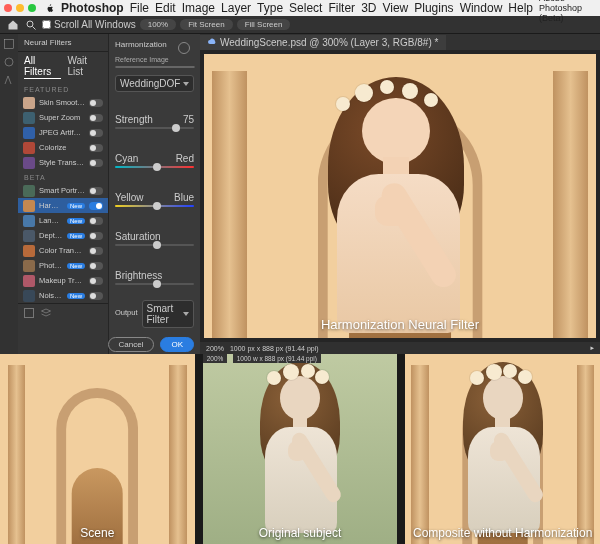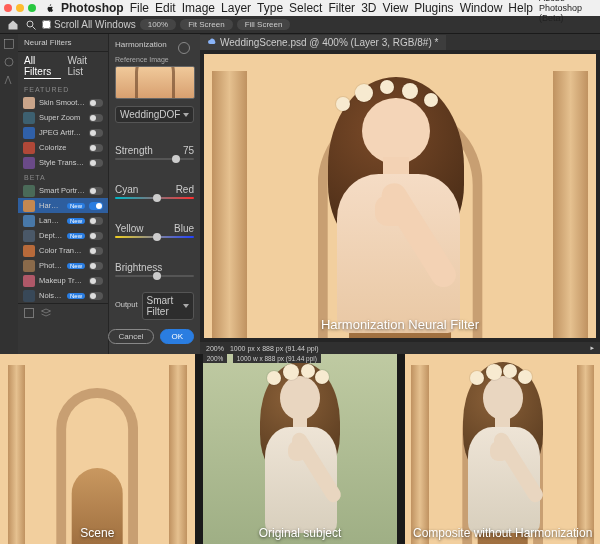--- a/index.html
+++ b/index.html
@@ -285,20 +285,29 @@
       <div class="sh">
           <span>Yellow</span>
           <span>Blue</span>
         </div>
       <div class="tr">
           <div class="kn" style="left:48%"></div>
         </div>
     </div>
     <div class="slider">
       <div class="sh">
+          <span>Saturation</span>
+          <span></span>
+        </div>
+      <div class="tr">
+          <div class="kn" style="left:48%"></div>
+        </div>
+    </div>
+    <div class="slider">
+      <div class="sh">
           <span>Brightness</span>
           <span></span>
         </div>
       <div class="tr">
           <div class="kn" style="left:48%"></div>
         </div>
     </div>
 
     <div class="outrow">
       <span style="font-size:7.5px">Output</span>
@@ -314,21 +323,21 @@
   </div>
 
   <div class="canvaswrap">
     <div class="doctab">
       <div class="tab">
         <span>
             <svg width="8" height="8" viewBox="0 0 24 24">
               <path fill="#8ab4f8" d="M6 18a6 6 0 010-12 8 8 0 0115 4 5 5 0 01-2 8H6z"></path>
             </svg>
           </span>
-        <span>WeddingScene.psd @ 400% (Layer 3, RGB/8#) *</span>
+        <span>WeddingScene.psd @ 300% (Layer 3, RGB/8#) *</span>
       </div>
     </div>
     <div class="canvas">
       <div class="church">
         <div class="col" style="left:2%"></div>
         <div class="col" style="right:2%"></div>
         <div class="bigarch"></div>
         <div class="altar"></div>
       </div>
       <div class="woman">

